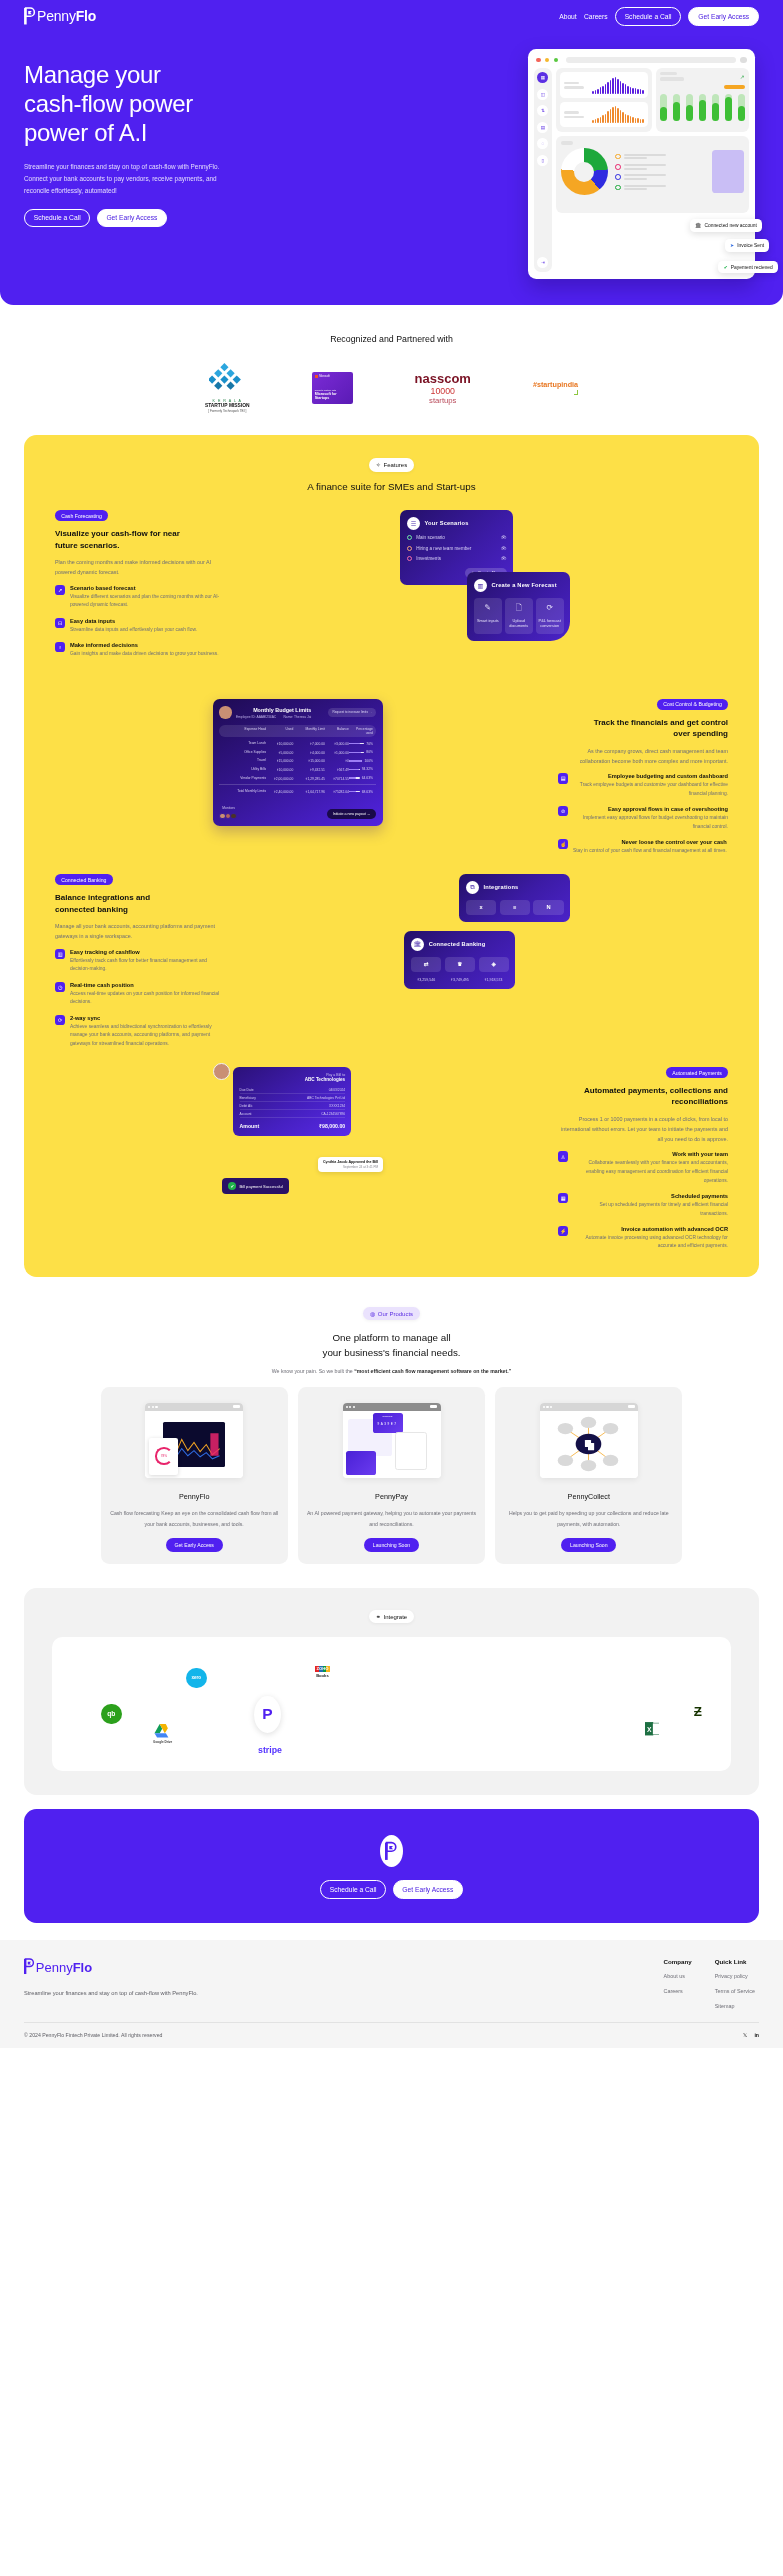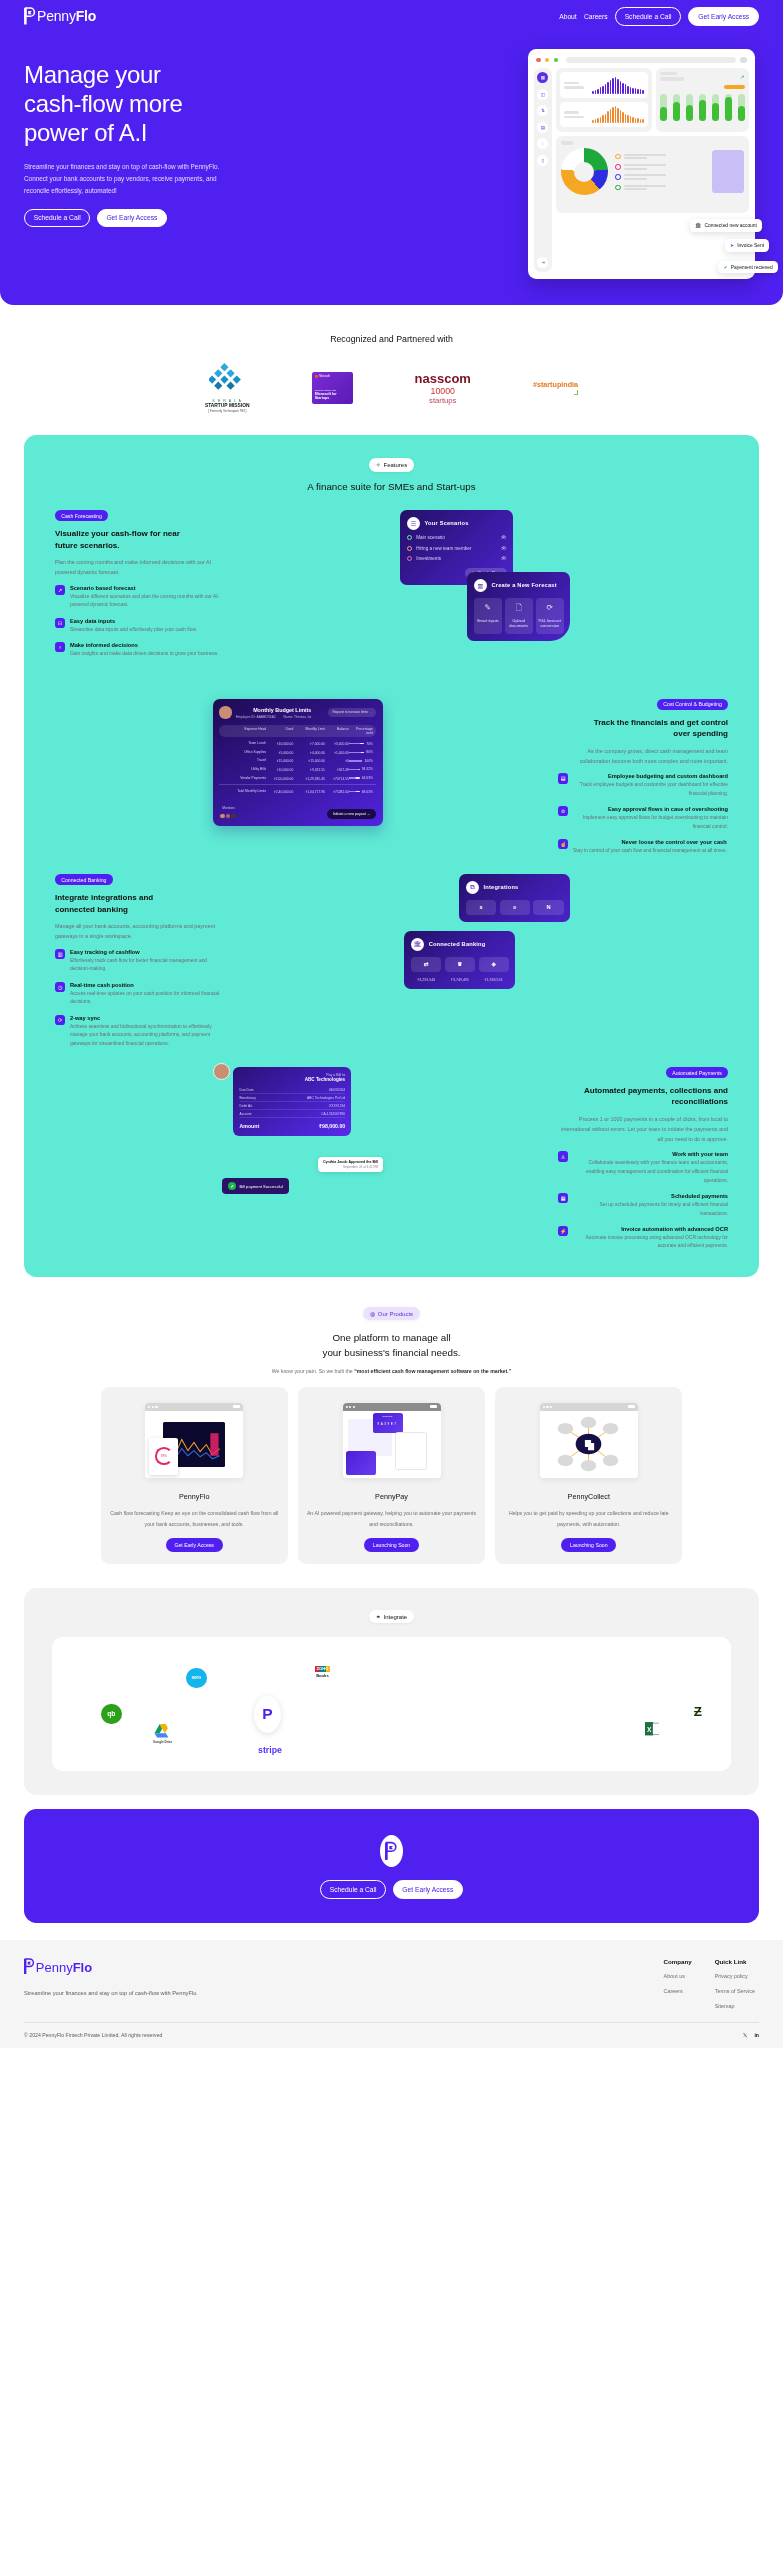--- a/index.html
+++ b/index.html
@@ -61,21 +61,21 @@
   .ring { width:5.7px;height:5.7px;border-radius:50%;border:1.5px solid #000; }
   .leg-lines { display:flex;flex-direction:column;gap:1.5px; }
   .leg-lines i { height:2.1px;background:#DBDBDB;border-radius:1px;display:block; }
   .toast { position:absolute; background:#fff; border-radius:4.6px; padding:3.1px 5.2px; font-size:4.9px; display:flex; align-items:center; gap:3.1px; box-shadow:0 2.1px 7.2px rgba(0,0,0,.13); white-space:nowrap;}
   
   .partners { padding:29px 0 15.5px 0; text-align:center; }
   .partners h3 { font-size:8.8px; font-weight:400; }
   .plogos { display:flex; justify-content:center; align-items:center; gap:62px; margin-top:19.6px; }
   .plogo { text-align:center; }
   
-  .features { background:#5eead4; border-radius:12.4px; margin:7.2px 24px 0 24px; padding:23px 0 26px 0; }
+  .features { background:#fde047; border-radius:12.4px; margin:7.2px 24px 0 24px; padding:23px 0 26px 0; }
   .chip { display:inline-flex; align-items:center; gap:2.6px; background:#fff; border-radius:10.3px; padding:3.1px 7.2px; font-size:6px; box-shadow:0 1px 3.6px rgba(0,0,0,.06); }
   .chip.lav { background:#EAE2FD; color:#5B2FE3; }
   .sec-head { text-align:center; }
   .sec-head h2 { font-size:9.8px; font-weight:400; margin-top:9.3px; }
   .fblock { display:flex; gap:17.5px; align-items:flex-start; padding:0 31px; margin-top:18.5px; }
   .fblock.rev { flex-direction:row-reverse;text-align:right; }
   .fcol { width:170px; }
   .tag { display:inline-block; background:#5020F0; color:#fff; font-size:5.2px; border-radius:10.3px; padding:2.6px 6.2px; }
   .fcol h3 { font-size:8px; font-weight:700; margin-top:6.7px; line-height:1.45; }
   .fcol p.lead { font-size:5.4px; color:#6E6E76; line-height:1.85; margin-top:5.7px; }
@@ -204,21 +204,21 @@
       <a class="nav-link" href="#">Careers</a>
       <button class="btn btn-outline-white">Schedule a Call</button>
       <button class="btn btn-white">Get Early Access</button>
     </div>
   </div>
 
   <div class="hero-inner">
     <div class="hero-left">
       <h1 class="hero-title">
         <span>Manage your</span><br>
-        <span>cash-flow more</span><br>
+        <span>cash-flow power</span><br>
         <span>power of A.I</span>
       </h1>
       <p class="hero-sub">Streamline your finances and stay on top of cash-flow with PennyFlo. Connect your bank accounts to pay vendors, receive payments, and reconcile effortlessly, automated!</p>
       <div class="hero-btns">
         <button class="btn btn-outline-white">Schedule a Call</button>
         <button class="btn btn-white">Get Early Access</button>
       </div>
     </div>
 
     <div class="hero-right">
@@ -651,21 +651,21 @@
           </span>
           <span class="bt-pay"><span>Initiate a new payout</span> →</span>
         </div>
       </div>
     </div>
   </div>
 
   <div class="fblock">
     <div class="fcol">
       <span class="tag">Connected Banking</span>
-      <h3><span>Integrate integrations and</span><br><span>connected banking</span></h3>
+      <h3><span>Balance integrations and</span><br><span>connected banking</span></h3>
       <p class="lead">Manage all your bank accounts, accounting platforms and payment gateways in a single workspace.</p>
       <div class="fitem">
         <span class="fico">▥</span>
         <div>
             <h4>Easy tracking of cashflow</h4>
             <p>Effortlessly track cash flow for better financial management and decision-making.</p>
           </div>
       </div>
       <div class="fitem">
         <span class="fico">◷</span>

